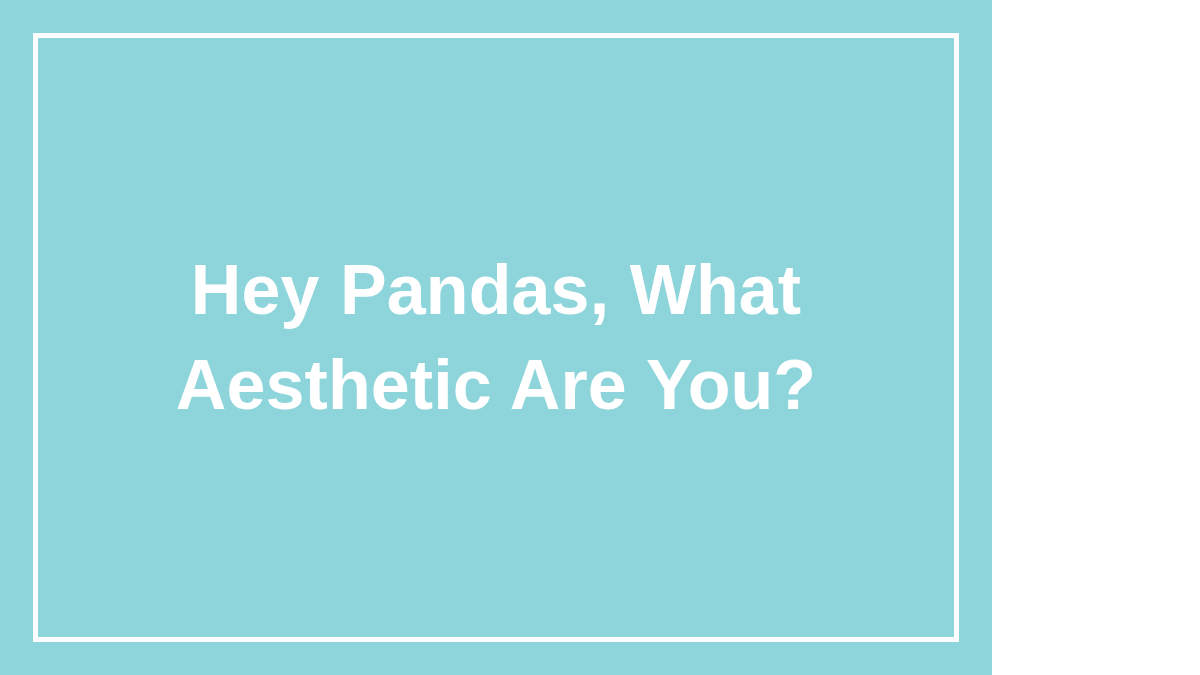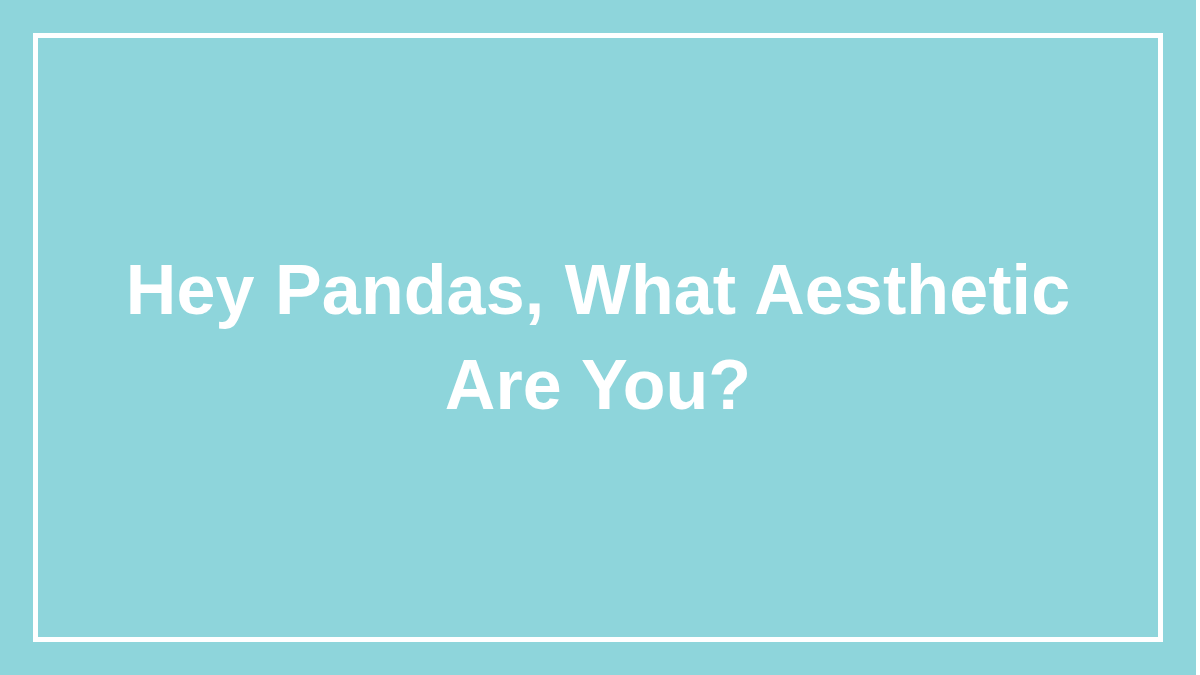--- a/index.html
+++ b/index.html
@@ -10,21 +10,21 @@
 
   body {
     width: 1200px;
     height: 675px;
     overflow: hidden;
     font-family: "Liberation Sans", sans-serif;
   }
 
   #poster {
     position: relative;
-    width: 1196px;
+    width: 992px;
     height: 675px;
     background: #8ed5db;
     box-sizing: border-box;
   }
 
   #frame {
     position: absolute;
     left: 33px;
     top: 33px;
     right: 33px;

